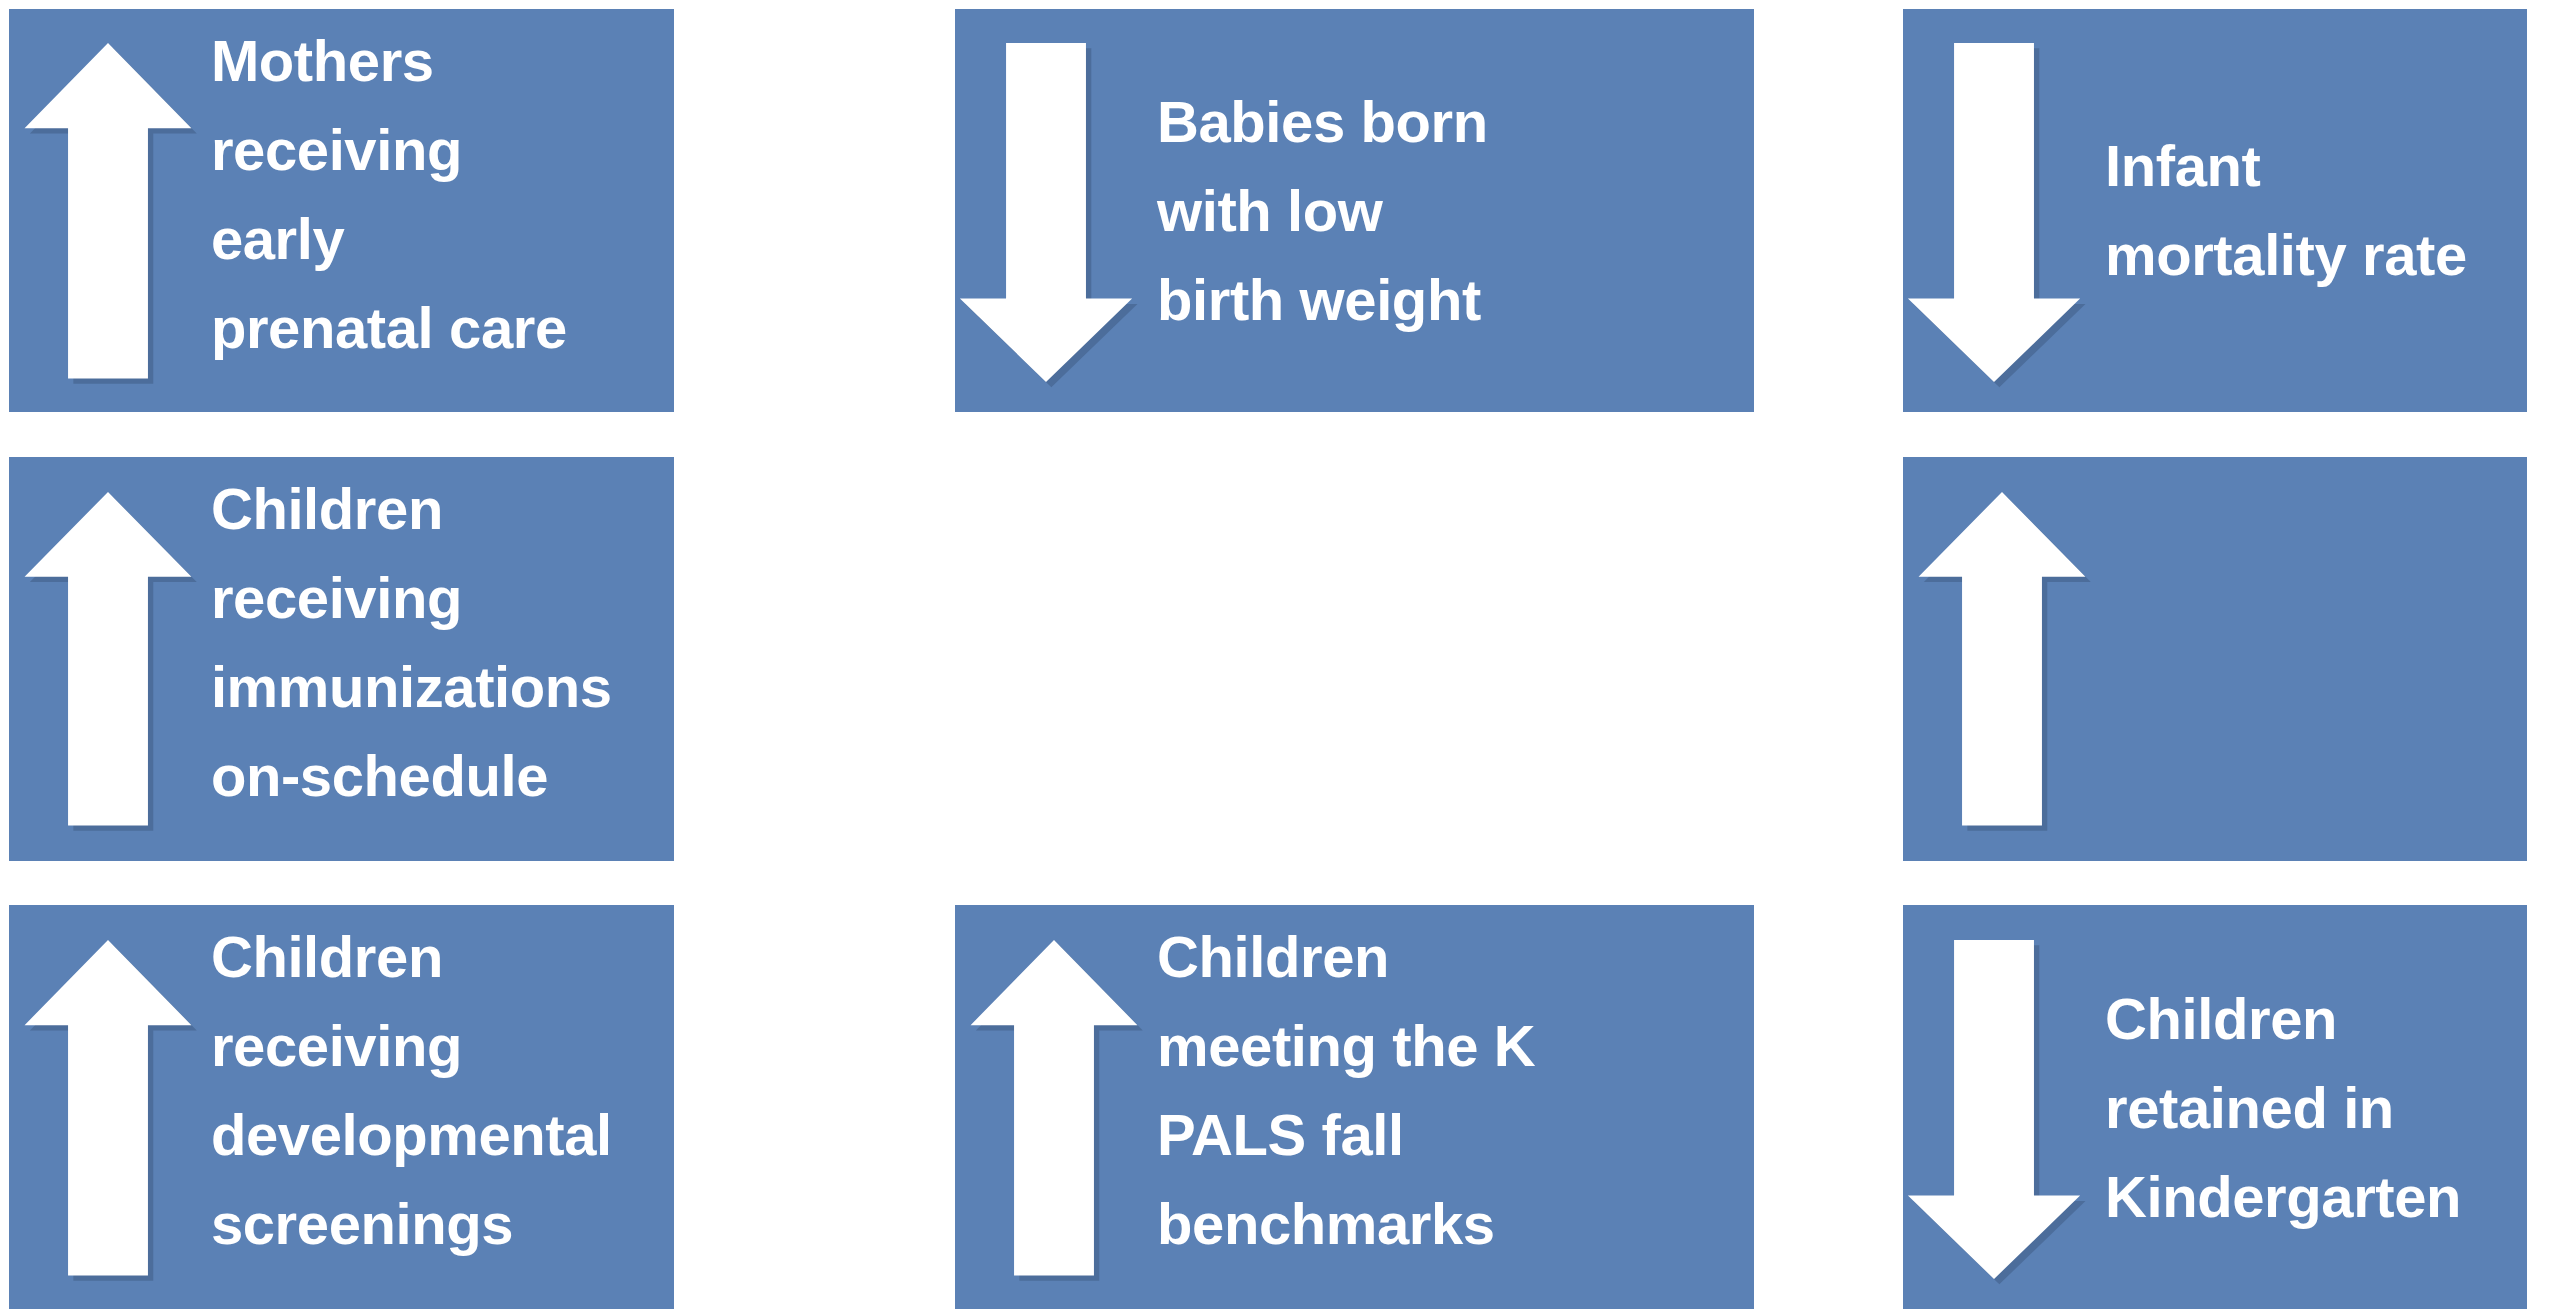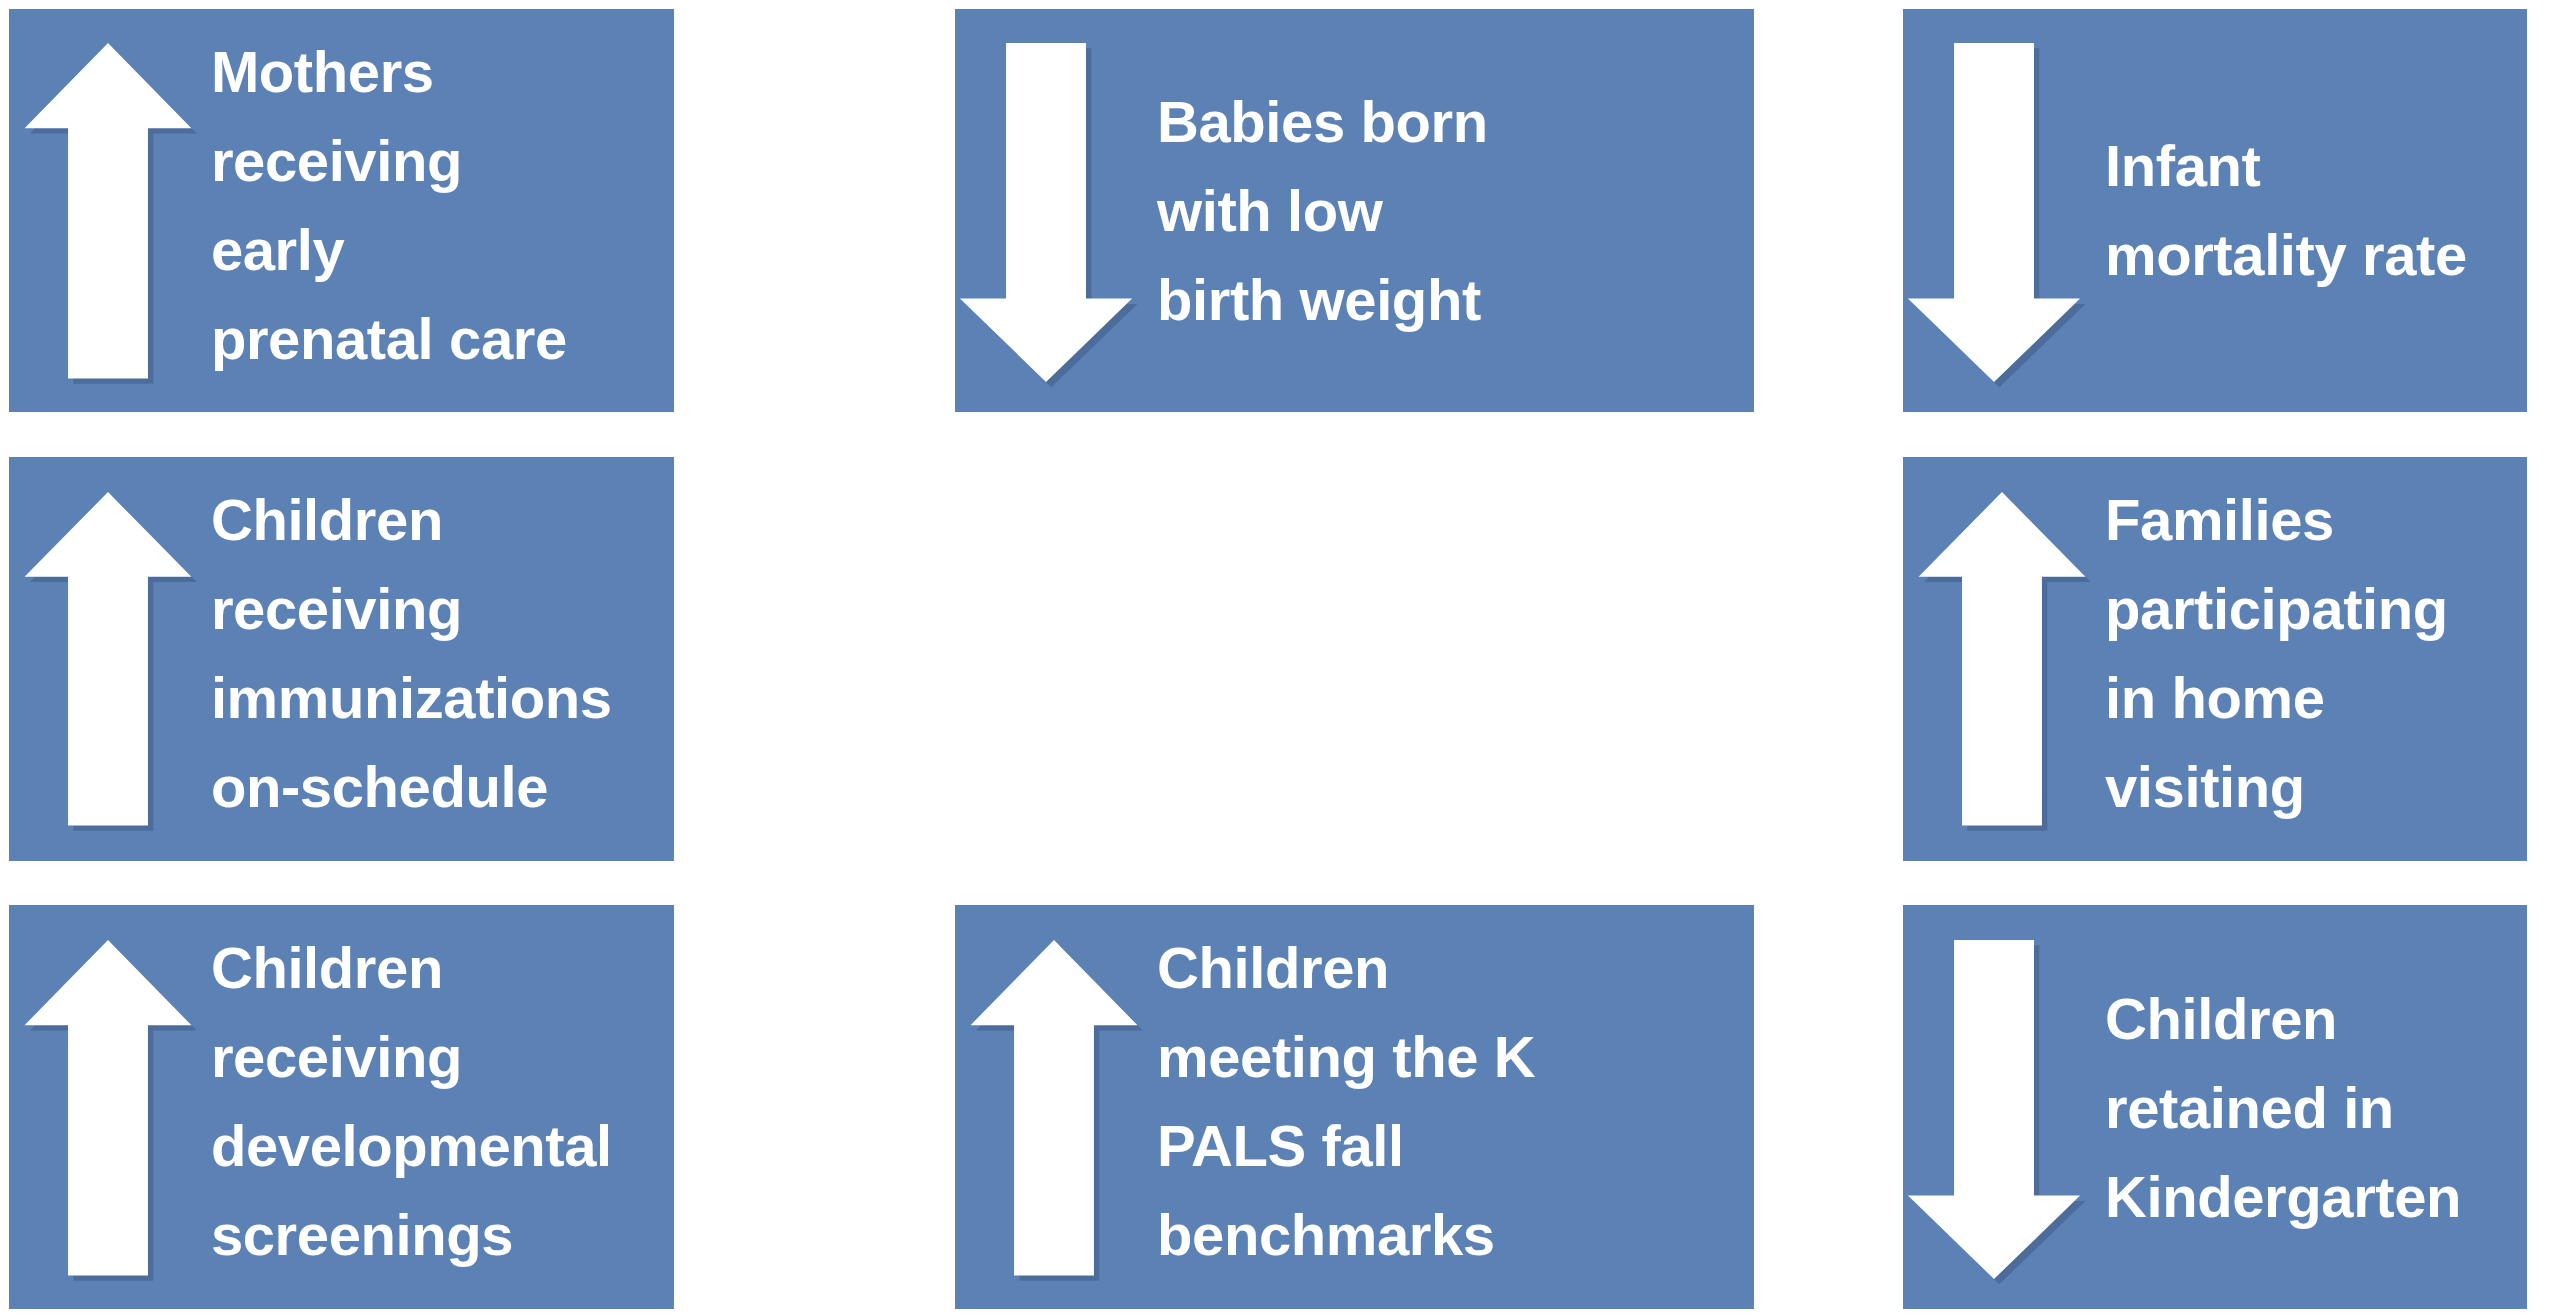--- a/index.html
+++ b/index.html
@@ -64,21 +64,21 @@
     letter-spacing: -0.4px;
     white-space: pre-line;
     padding: 0 12.4px 0 14px;
     display: flex;
     flex-direction: column;
     justify-content: center;
     align-items: flex-start;
     text-align: left;
   }
   
-  .card.lines-4 .card-label { justify-content: flex-start; padding-top: 18px; }
+  .card.lines-4 .card-label { justify-content: flex-start; padding-top: 7px; }
   .card.lines-3 .card-label { justify-content: center; }
   .card.lines-2 .card-label { justify-content: center; }
 </style>
 </head>
 <body>
 
 <div id="board">
 
   <div class="card col-0 row-0 lines-4">
     <div class="arrow-slot">
@@ -130,24 +130,20 @@
   </div>
 
 
   <div class="card col-2 row-1 lines-4">
     <div class="arrow-slot">
       <svg class="arrow-svg" viewBox="0 0 196 382" preserveAspectRatio="none">
         <polygon points="98,0 192,96 143,96 143,378 53,378 53,96 4,96" fill="#3f5c85" transform="translate(6,6)" opacity="0.55"></polygon>
         <polygon points="98,0 192,96 143,96 143,378 53,378 53,96 4,96" fill="#ffffff"></polygon>
       </svg>
     </div>
-    <div class="card-label">Families
-participating
-in home
-visiting</div>
   </div>
 
   <div class="card col-0 row-2 lines-4">
     <div class="arrow-slot">
       <svg class="arrow-svg" viewBox="0 0 196 382" preserveAspectRatio="none">
         <polygon points="98,0 192,96 143,96 143,378 53,378 53,96 4,96" fill="#3f5c85" transform="translate(6,6)" opacity="0.55"></polygon>
         <polygon points="98,0 192,96 143,96 143,378 53,378 53,96 4,96" fill="#ffffff"></polygon>
       </svg>
     </div>
     <div class="card-label">Children

